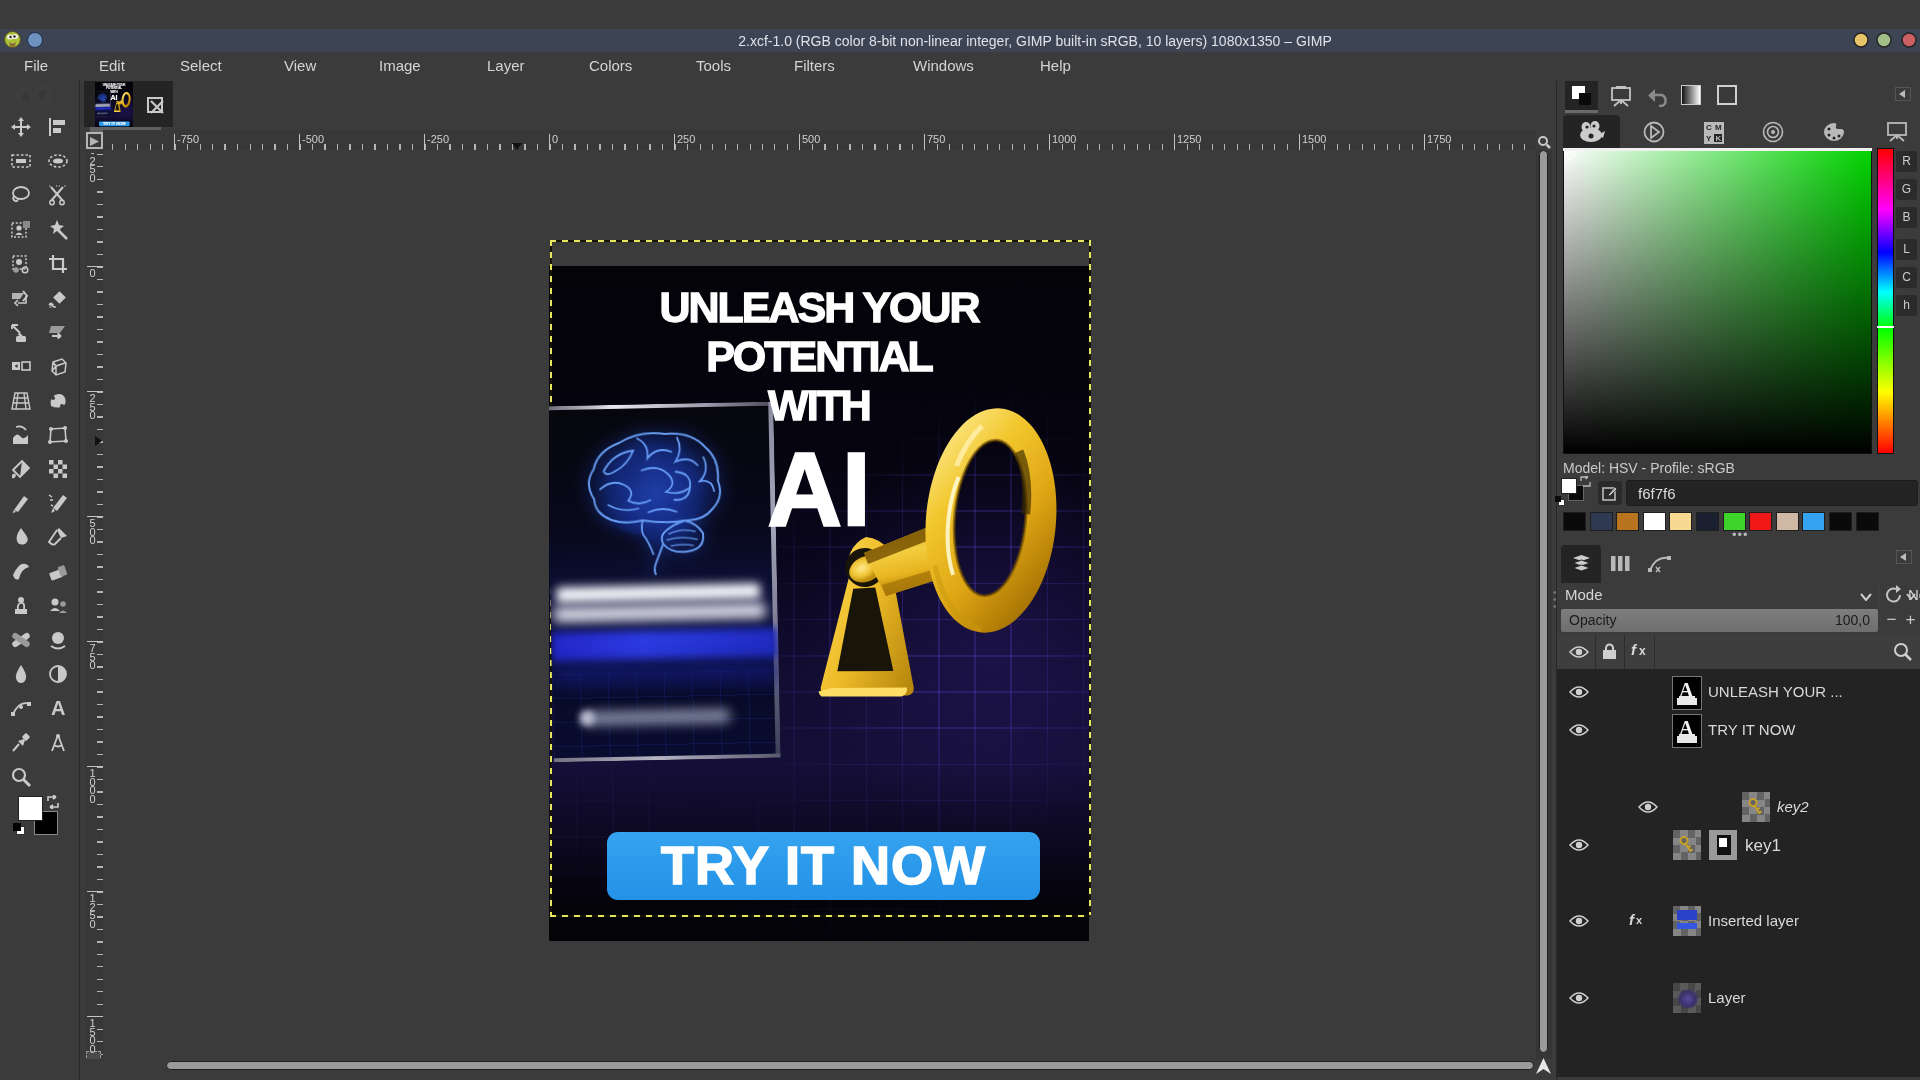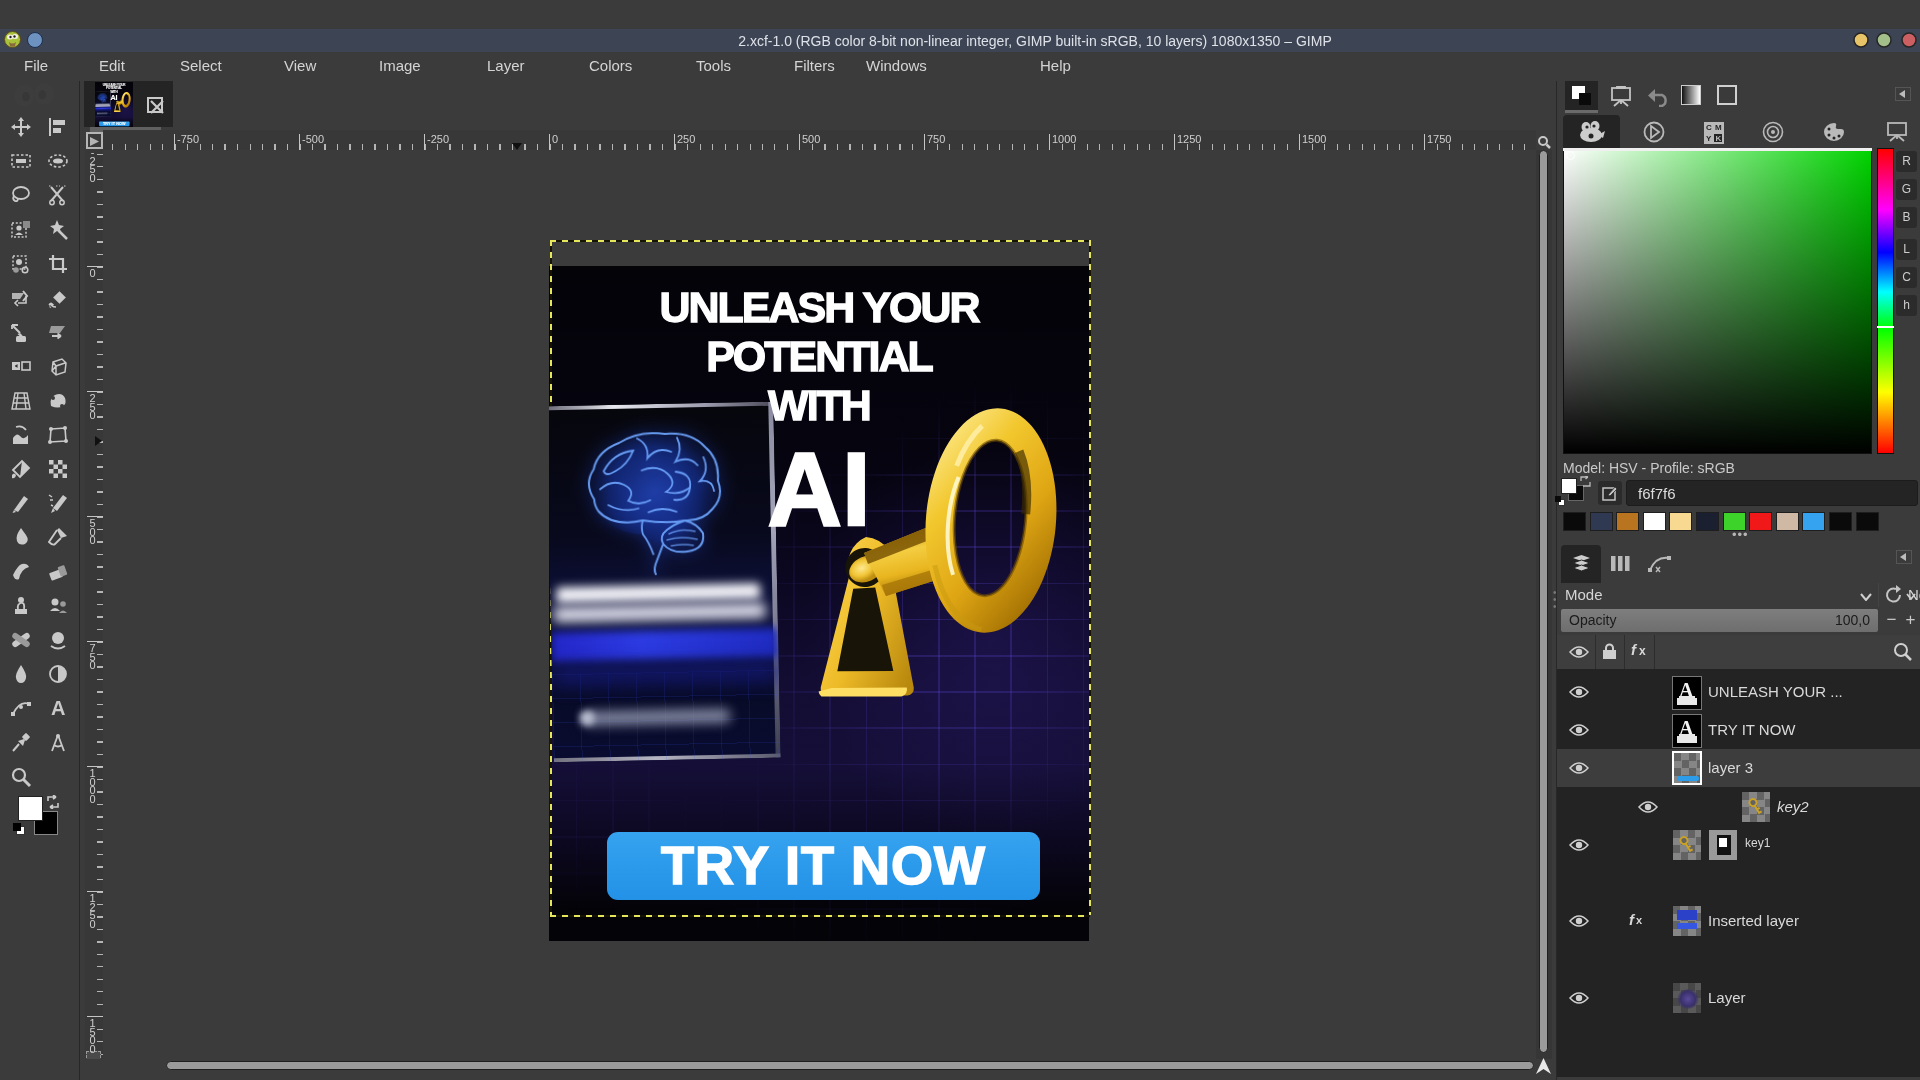--- a/index.html
+++ b/index.html
@@ -77,21 +77,21 @@
   <div class="abs" id="menubar">
     <span style="left:24px">File</span>
       <span style="left:99px">Edit</span>
     <span style="left:180px">Select</span>
       <span style="left:284px">View</span>
     <span style="left:379px">Image</span>
       <span style="left:487px">Layer</span>
     <span style="left:589px">Colors</span>
       <span style="left:696px">Tools</span>
     <span style="left:794px">Filters</span>
-      <span style="left:866px">Windows</span>
+      <span style="left:913px">Windows</span>
     <span style="left:1040px">Help</span>
   </div>
   <div class="abs" id="toolbox">
     <svg class="abs" style="left:4px;top:2px" width="64" height="40" viewBox="0 0 70 44" opacity="0.22">
       <ellipse cx="34" cy="30" rx="33" ry="22" fill="#3e3e3e"></ellipse>
       <ellipse cx="22" cy="14" rx="11" ry="12" fill="#444"></ellipse>
         <ellipse cx="44" cy="12" rx="11" ry="12" fill="#444"></ellipse>
       <ellipse cx="24" cy="15" rx="4" ry="5" fill="#2c2c2c"></ellipse>
         <ellipse cx="42" cy="13" rx="4" ry="5" fill="#2c2c2c"></ellipse>
     </svg>
@@ -831,30 +831,20 @@
         </svg></div>
       <div class="abs" style="left:115px;top:3px;width:30px;height:34px;border:1px solid #777;background:#000">
         <div class="abs" style="left:0;top:0;width:28px;height:32px;background:#000;border:1px solid #000">
         <span style="position:absolute;left:5px;top:1px;font-size:20px;font-weight:bold;color:#f2f2f2;font-family:'Liberation Serif',serif">A</span>
         <div style="position:absolute;left:3px;bottom:3px;width:20px;height:7px;background:#e8e8e8"></div>
         <div style="position:absolute;left:5px;bottom:10px;width:16px;height:2px;background:#e8e8e8"></div>
       </div>
       </div>
       <span class="abs" style="left:151px;top:10px;font-size:15px;color:#d9d9d9;">TRY IT NOW</span>
     </div>
-    <div class="abs" style="left:1557px;top:720px;width:363px;height:38px;background:#3d3d3d;">
-      <div class="abs" style="left:12px;top:12px"><svg width="20" height="14" viewBox="0 0 20 14">
-          <path d="M1 7 Q10 -3 19 7 Q10 17 1 7 Z" fill="none" stroke="#cfcfcf" stroke-width="1.5"></path>
-          <circle cx="10" cy="7" r="3.2" fill="#cfcfcf"></circle>
-        </svg></div>
-      <div class="abs" style="left:115px;top:2px;width:30px;height:34px;border:2px solid #fff;background:repeating-conic-gradient(#868686 0 25%, #636363 0 50%);background-size:15px 15px;">
-        <div style="position:absolute;left:3px;bottom:2px;width:22px;height:5px;background:#2d9ce9;border-radius:2px"></div>
-      </div>
-      <span class="abs" style="left:151px;top:10px;font-size:15px;color:#d9d9d9;">layer 3</span>
-    </div>
     <div class="abs" style="left:1626px;top:759px;width:363px;height:38px;font-style:italic;">
       <div class="abs" style="left:12px;top:12px"><svg width="20" height="14" viewBox="0 0 20 14">
           <path d="M1 7 Q10 -3 19 7 Q10 17 1 7 Z" fill="none" stroke="#cfcfcf" stroke-width="1.5"></path>
           <circle cx="10" cy="7" r="3.2" fill="#cfcfcf"></circle>
         </svg></div>
       <div class="abs" style="left:115px;top:3px;width:30px;height:32px;border:1px solid #222;background:repeating-conic-gradient(#868686 0 25%, #636363 0 50%);background-size:15px 15px;"><svg width="26" height="28" viewBox="0 0 26 28">
           <g transform="rotate(-30 13 14)">
             <circle cx="13" cy="10" r="3.5" fill="none" stroke="#c9a227" stroke-width="2"></circle>
             <path d="M13 13.5 V23 M13 18 h3 M13 22 h3" stroke="#c9a227" stroke-width="2" fill="none"></path>
           </g>
@@ -869,21 +859,21 @@
       <div class="abs" style="left:115px;top:3px;width:30px;height:32px;border:1px solid #222;background:repeating-conic-gradient(#868686 0 25%, #636363 0 50%);background-size:15px 15px;"><svg width="26" height="28" viewBox="0 0 26 28">
           <g transform="rotate(-30 13 14)">
             <circle cx="13" cy="10" r="3.5" fill="none" stroke="#c9a227" stroke-width="2"></circle>
             <path d="M13 13.5 V23 M13 18 h3 M13 22 h3" stroke="#c9a227" stroke-width="2" fill="none"></path>
           </g>
         </svg></div>
       <div class="abs" style="left:151px;top:3px;width:30px;height:32px;border:1px solid #222;background:#9a9a9a">
         <div style="position:absolute;left:8px;top:5px;width:14px;height:20px;background:#111"></div>
         <div style="position:absolute;left:10px;top:8px;width:8px;height:9px;background:#fff"></div>
       </div>
-      <span class="abs" style="left:188px;top:10px;font-size:12px;color:#d9d9d9;">key1</span>
+      <span class="abs" style="left:188px;top:10px;font-size:17px;color:#d9d9d9;">key1</span>
     </div>
     <div class="abs" style="left:1557px;top:873px;width:363px;height:38px;">
       <div class="abs" style="left:12px;top:12px"><svg width="20" height="14" viewBox="0 0 20 14">
           <path d="M1 7 Q10 -3 19 7 Q10 17 1 7 Z" fill="none" stroke="#cfcfcf" stroke-width="1.5"></path>
           <circle cx="10" cy="7" r="3.2" fill="#cfcfcf"></circle>
         </svg></div>
       <span class="abs" style="left:72px;top:9px;color:#d8d8d8;font-size:15px;font-style:italic;font-weight:bold">f</span>
       <span class="abs" style="left:79px;top:12px;color:#d8d8d8;font-size:11px;font-weight:bold">x</span>
       <div class="abs" style="left:115px;top:3px;width:30px;height:32px;border:1px solid #222;background:repeating-conic-gradient(#868686 0 25%, #636363 0 50%);background-size:15px 15px;">
         <div style="position:absolute;left:4px;top:4px;width:20px;height:10px;background:#2a41c8"></div>

